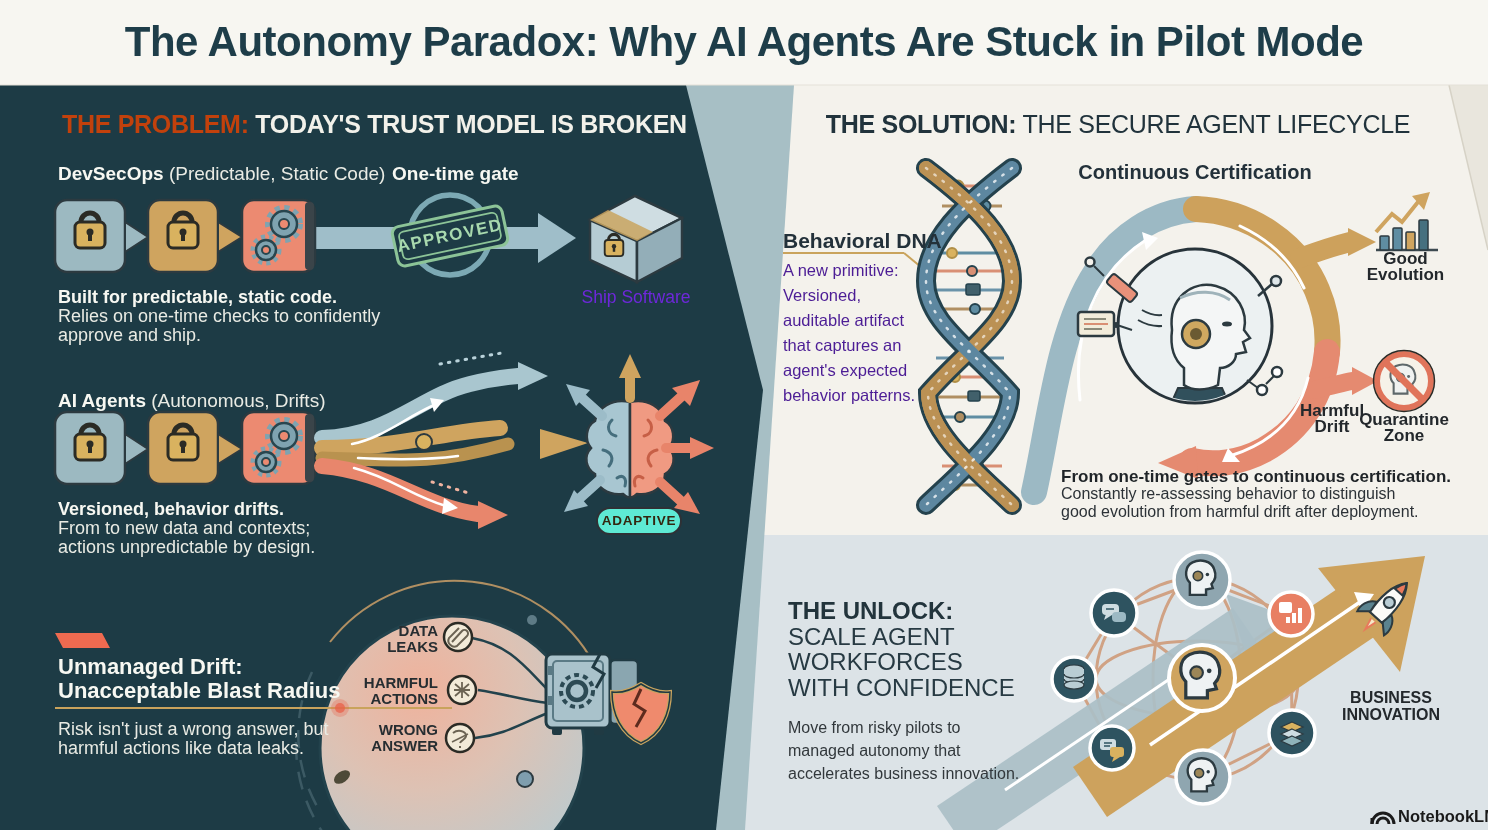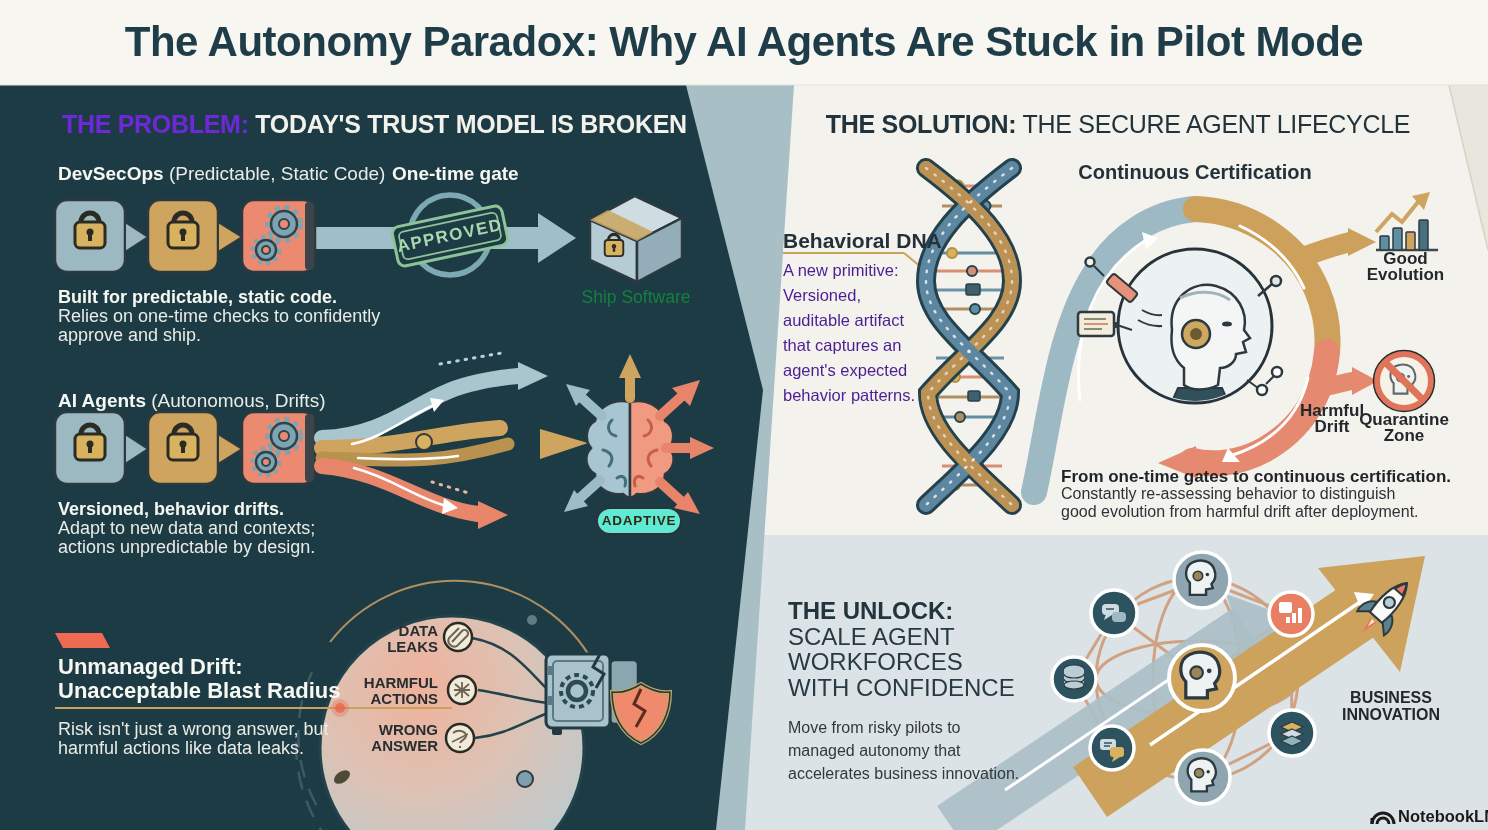--- a/index.html
+++ b/index.html
@@ -8,21 +8,21 @@
   .stage svg{position:absolute;left:0;top:0;}
   .ab{position:absolute;}
   .b{font-weight:bold;}
   .wt{color:#e9ebe4;}
   .wtb{color:#f7f8f2;font-weight:bold;}
   .ink{color:#23313a;}
   .body-ink{color:#32383c;}
   .title{width:100%;text-align:center;font-size:42px;font-weight:bold;
          color:#1e3d49;letter-spacing:-0.5px;}
   .h-left{font-size:25px;font-weight:bold;letter-spacing:-0.3px;}
-  .acc{color:#6d28d9;}
+  .acc{color:#c2410c;}
   .lbl{font-size:19px;}
   .para{font-size:18px;line-height:19px;}
   .stamp-text{width:108px;height:38px;line-height:38px;text-align:center;
     transform:rotate(-12deg);font-weight:bold;font-size:17px;letter-spacing:1.5px;
     color:#a8d9ae;}
   .badge{width:82px;height:24px;line-height:24px;text-align:center;
     background:#5eead4;border:2px solid #2e3136;border-radius:14px;
     font-size:13.5px;font-weight:bold;letter-spacing:.8px;color:#33270f;}
   .blast{font-size:15px;font-weight:bold;line-height:15.5px;color:#262d31;text-align:right;}
   .cap2{font-weight:bold;font-size:17px;line-height:15.5px;text-align:center;color:#23282c;}
@@ -423,30 +423,30 @@
 <div class="ab title" style="left:0;top:18px;">The Autonomy Paradox: Why AI Agents Are Stuck in Pilot Mode</div>
 
 <div class="ab h-left" style="left:62px;top:110px;">
   <span class="acc">THE PROBLEM:</span><span style="color:#f2f1ea;"> TODAY'S TRUST MODEL IS BROKEN</span>
 </div>
 <div class="ab lbl wt" style="left:58px;top:163px;">
   <span class="wtb">DevSecOps</span><span> (Predictable, Static Code)</span>
 </div>
 <div class="ab lbl wtb" style="left:392px;top:163px;">One-time gate</div>
 <div class="ab stamp-text" style="left:396px;top:217px;">APPROVED</div>
-<div class="ab" style="left:580px;top:287px;width:112px;text-align:center;font-size:17.5px;color:#15803d;">Ship Software</div>
+<div class="ab" style="left:580px;top:287px;width:112px;text-align:center;font-size:17.5px;color:#6d28d9;">Ship Software</div>
 <div class="ab para wt" style="left:58px;top:288px;width:345px;">
   <span class="wtb" style="display:block;">Built for predictable, static code.</span><span>Relies on one-time checks to confidently approve and ship.</span>
 </div>
 <div class="ab lbl wt" style="left:58px;top:378px;margin-top:12px;">
   <span class="wtb">AI Agents</span><span> (Autonomous, Drifts)</span>
 </div>
 <div class="ab badge" style="left:596px;top:507px;">ADAPTIVE</div>
 <div class="ab para wt" style="left:58px;top:500px;width:285px;">
-  <span class="wtb" style="display:block;">Versioned, behavior drifts.</span><span>Adapt to new data and contexts; actions unpredictable by design.</span>
+  <span class="wtb" style="display:block;">Versioned, behavior drifts.</span><span>From to new data and contexts; actions unpredictable by design.</span>
 </div>
 <div class="ab wtb" style="left:58px;top:655px;font-size:22px;line-height:23.5px;">
   <span style="display:block;">Unmanaged Drift:</span>
   <span style="display:block;">Unacceptable Blast Radius</span>
 </div>
 <div class="ab wt" style="left:58px;top:720px;width:285px;font-size:18px;line-height:18.5px;">Risk isn't just a wrong answer, but harmful actions like data leaks.</div>
 <div class="ab blast" style="left:358px;top:623px;width:80px;">DATA LEAKS</div>
 <div class="ab blast" style="left:352px;top:675px;width:86px;">HARMFUL ACTIONS</div>
 <div class="ab blast" style="left:356px;top:722px;width:82px;">WRONG ANSWER</div>
 

